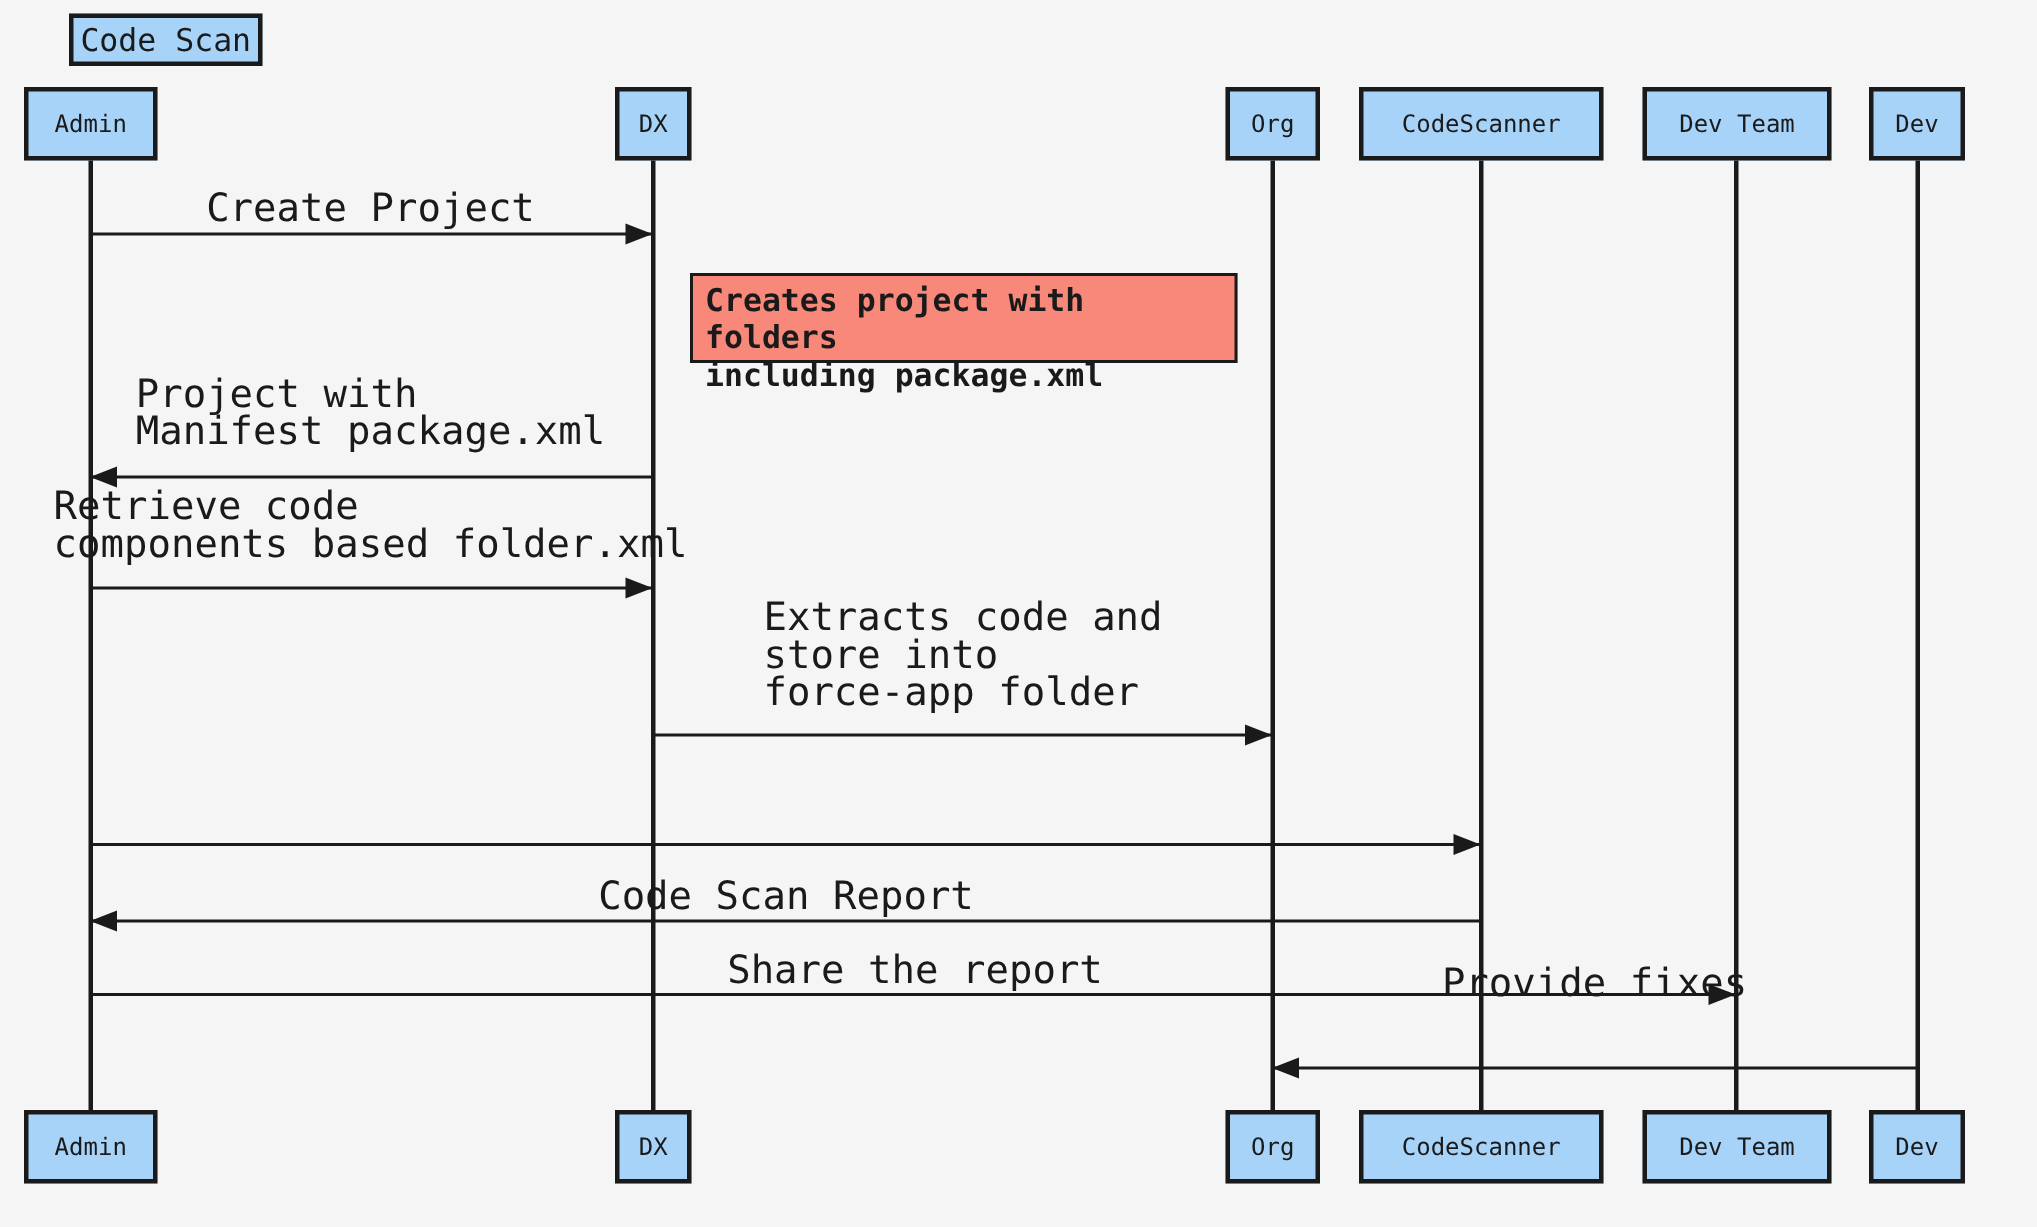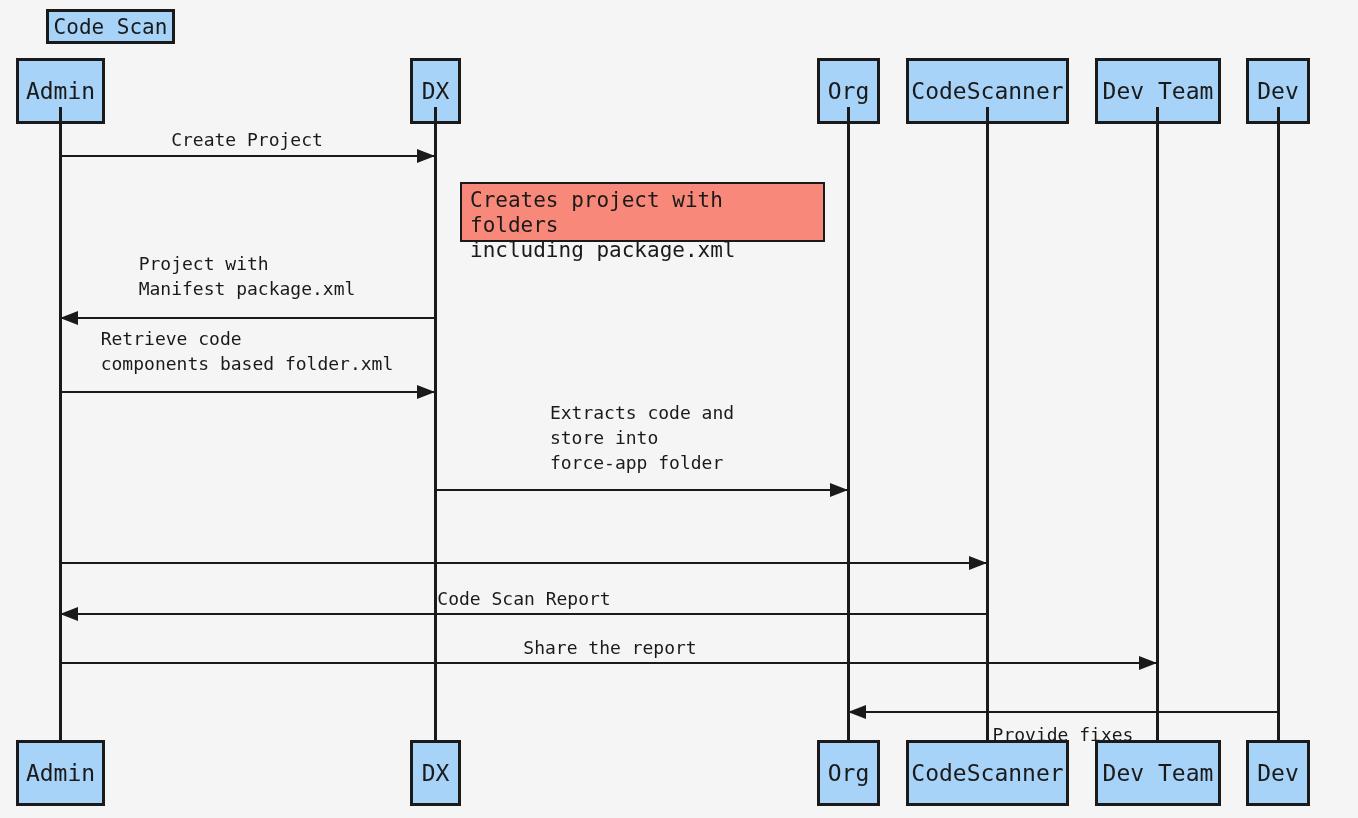--- a/index.html
+++ b/index.html
@@ -18,27 +18,27 @@
     color: var(--line);
     overflow: hidden;
   }
   .diagram {
     position: relative;
     width: 1358px;
     height: 818px;
   }
   .pbox {
     position: absolute;
-    height: 66px;
+    height: 49px;
     background: var(--participant-fill);
     border: 3px solid var(--line);
     display: flex;
     align-items: center;
     justify-content: center;
-    font-size: 23px;
+    font-size: 16px;
     white-space: nowrap;
   }
   .title-box {
     position: absolute;
     background: var(--participant-fill);
     border: 3px solid var(--line);
     display: flex;
     align-items: center;
     justify-content: center;
     font-size: 21px;
@@ -68,33 +68,34 @@
     right: 0;
     border-left: 18px solid var(--line);
   }
   .arrow.left::after {
     left: 0;
     border-right: 18px solid var(--line);
   }
   .msg-label {
     position: absolute;
     transform: translateX(-50%);
-    font-size: 18px;
+    font-size: 26px;
     line-height: 25px;
     text-align: left;
     white-space: pre-line;
   }
   .note {
     position: absolute;
     background: var(--note-fill);
     border: 2.5px solid var(--line);
     font-size: 21px;
     line-height: 25px;
     padding: 4px 8px 7px 8px;
     white-space: pre-line;
+    font-weight: bold;
   }
 </style>
 </head>
 <body>
 
 <div class="diagram">
 
   <div class="title-box" style="left:14px; top:9px; width:129px; height:35px;">Code Scan</div>
 
   <div class="pbox" style="left:16px;   top:58px; width:89px;">Admin</div>
@@ -131,21 +132,21 @@
   <div class="arrow right" style="left:435px; top:489px; width:413px;"></div>
 
   <div class="arrow right" style="left:60px; top:562px; width:927px;"></div>
 
   <div class="msg-label" style="left:524px; top:586px;">Code Scan Report</div>
   <div class="arrow left" style="left:60px; top:613px; width:927px;"></div>
 
   <div class="msg-label" style="left:610px; top:635px;">Share the report</div>
   <div class="arrow right" style="left:60px; top:662px; width:1097px;"></div>
 
-  <div class="msg-label" style="left:1063px; top:722px;">Provide fixes</div>
+  <div class="msg-label" style="left:1063px; top:644px;">Provide fixes</div>
   <div class="arrow left" style="left:848px; top:711px; width:430px;"></div>
 
   <div class="pbox" style="left:16px;   top:740px; width:89px;">Admin</div>
   <div class="pbox" style="left:410px;  top:740px; width:51px;">DX</div>
   <div class="pbox" style="left:817px;  top:740px; width:63px;">Org</div>
   <div class="pbox" style="left:906px;  top:740px; width:163px;">CodeScanner</div>
   <div class="pbox" style="left:1095px; top:740px; width:126px;">Dev Team</div>
   <div class="pbox" style="left:1246px; top:740px; width:64px;">Dev</div>
 
 </div>

